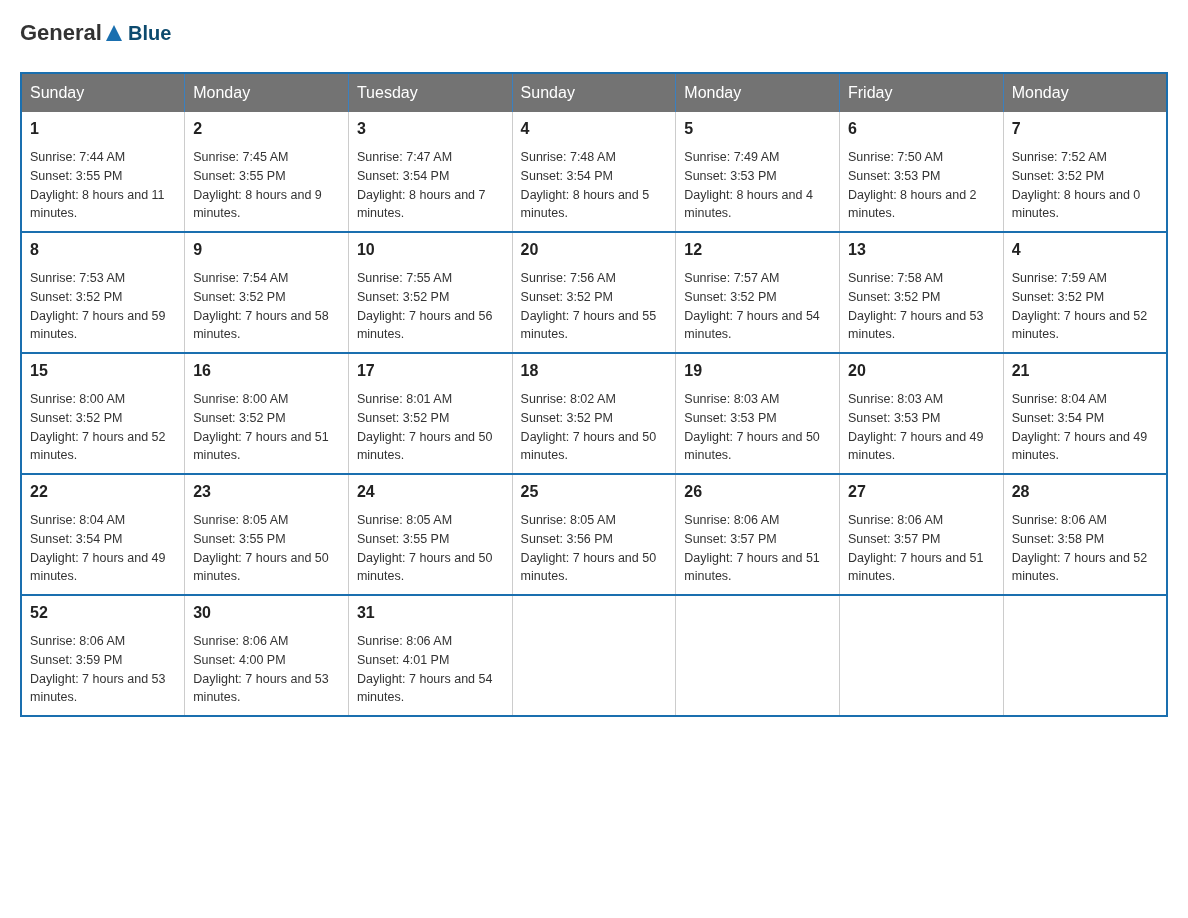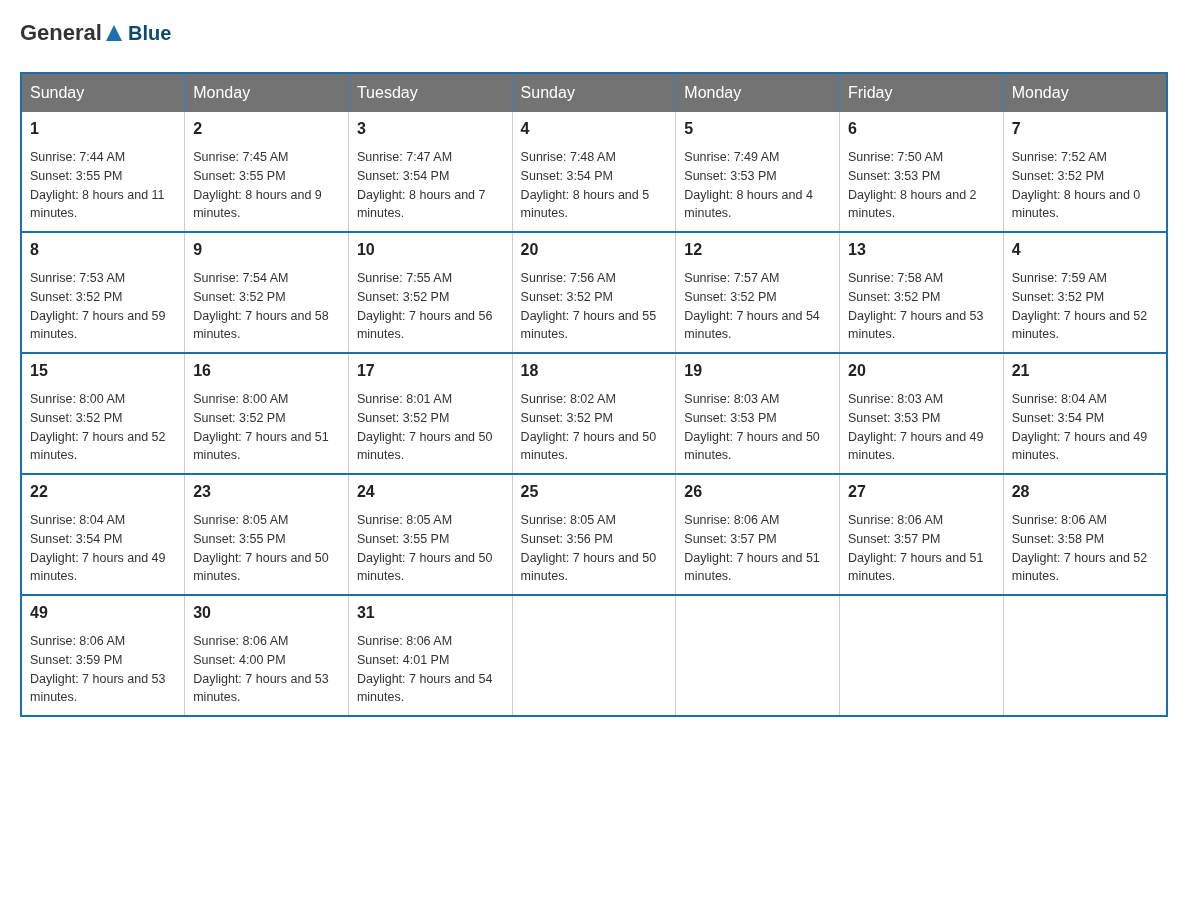--- a/index.html
+++ b/index.html
@@ -242,21 +242,21 @@
           <span class="day-num">27</span>
 <div class="day-info">Sunrise: 8:06 AM<br>Sunset: 3:57 PM<br>Daylight: 7 hours and 51 minutes.</div>
         </td>
         <td>
           <span class="day-num">28</span>
 <div class="day-info">Sunrise: 8:06 AM<br>Sunset: 3:58 PM<br>Daylight: 7 hours and 52 minutes.</div>
         </td>
       </tr>
       <tr>
         <td>
-          <span class="day-num">49</span>
+          <span class="day-num">52</span>
 <div class="day-info">Sunrise: 8:06 AM<br>Sunset: 3:59 PM<br>Daylight: 7 hours and 53 minutes.</div>
         </td>
         <td>
           <span class="day-num">30</span>
 <div class="day-info">Sunrise: 8:06 AM<br>Sunset: 4:00 PM<br>Daylight: 7 hours and 53 minutes.</div>
         </td>
         <td>
           <span class="day-num">31</span>
 <div class="day-info">Sunrise: 8:06 AM<br>Sunset: 4:01 PM<br>Daylight: 7 hours and 54 minutes.</div>
         </td>

